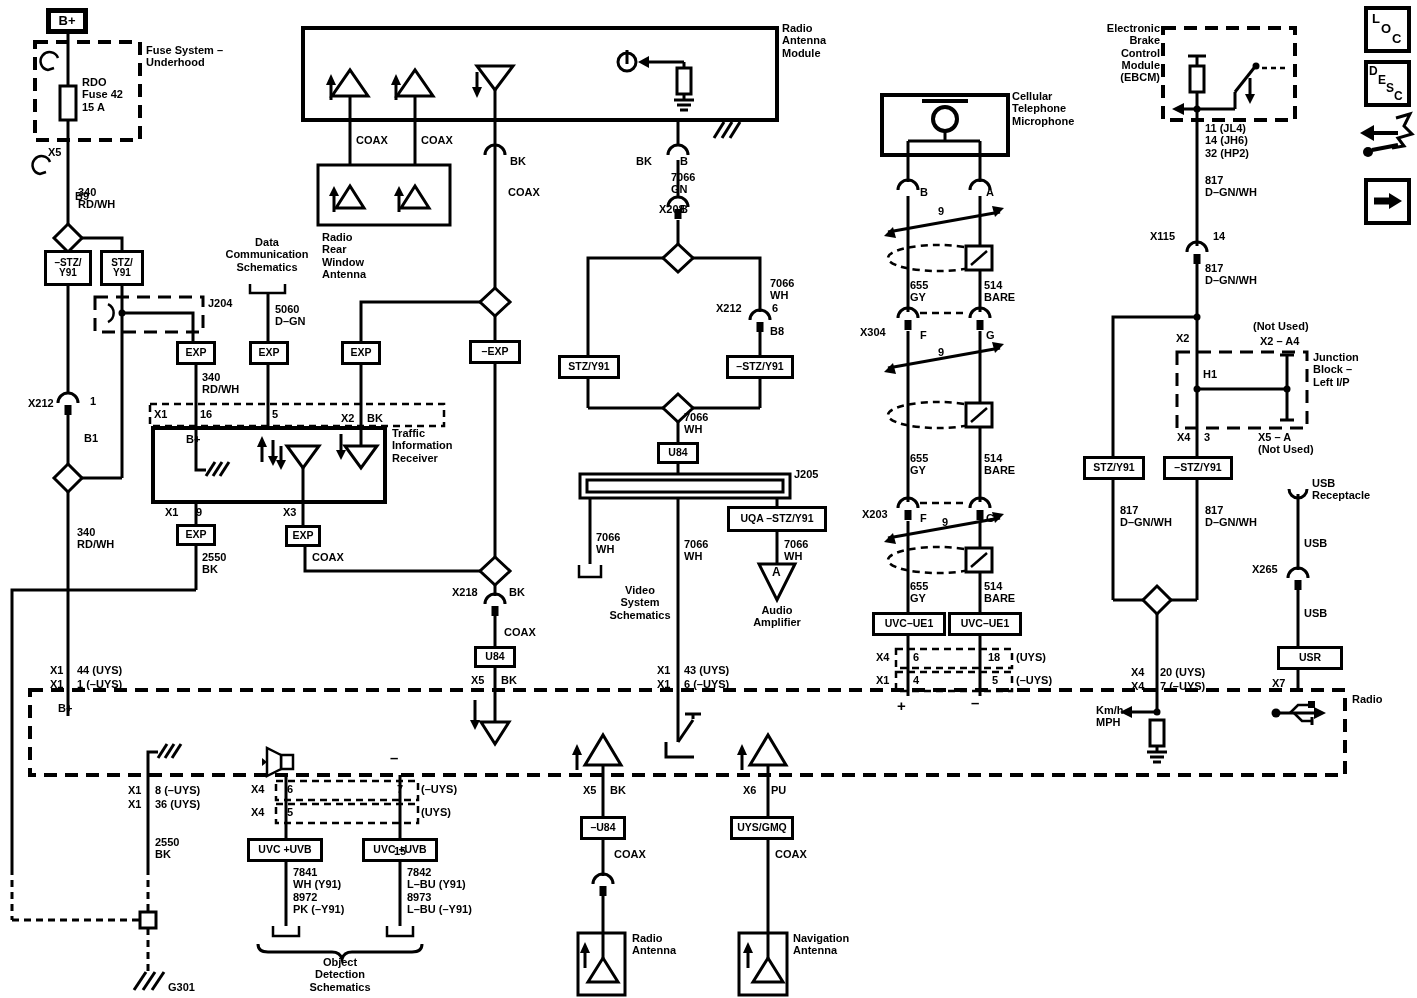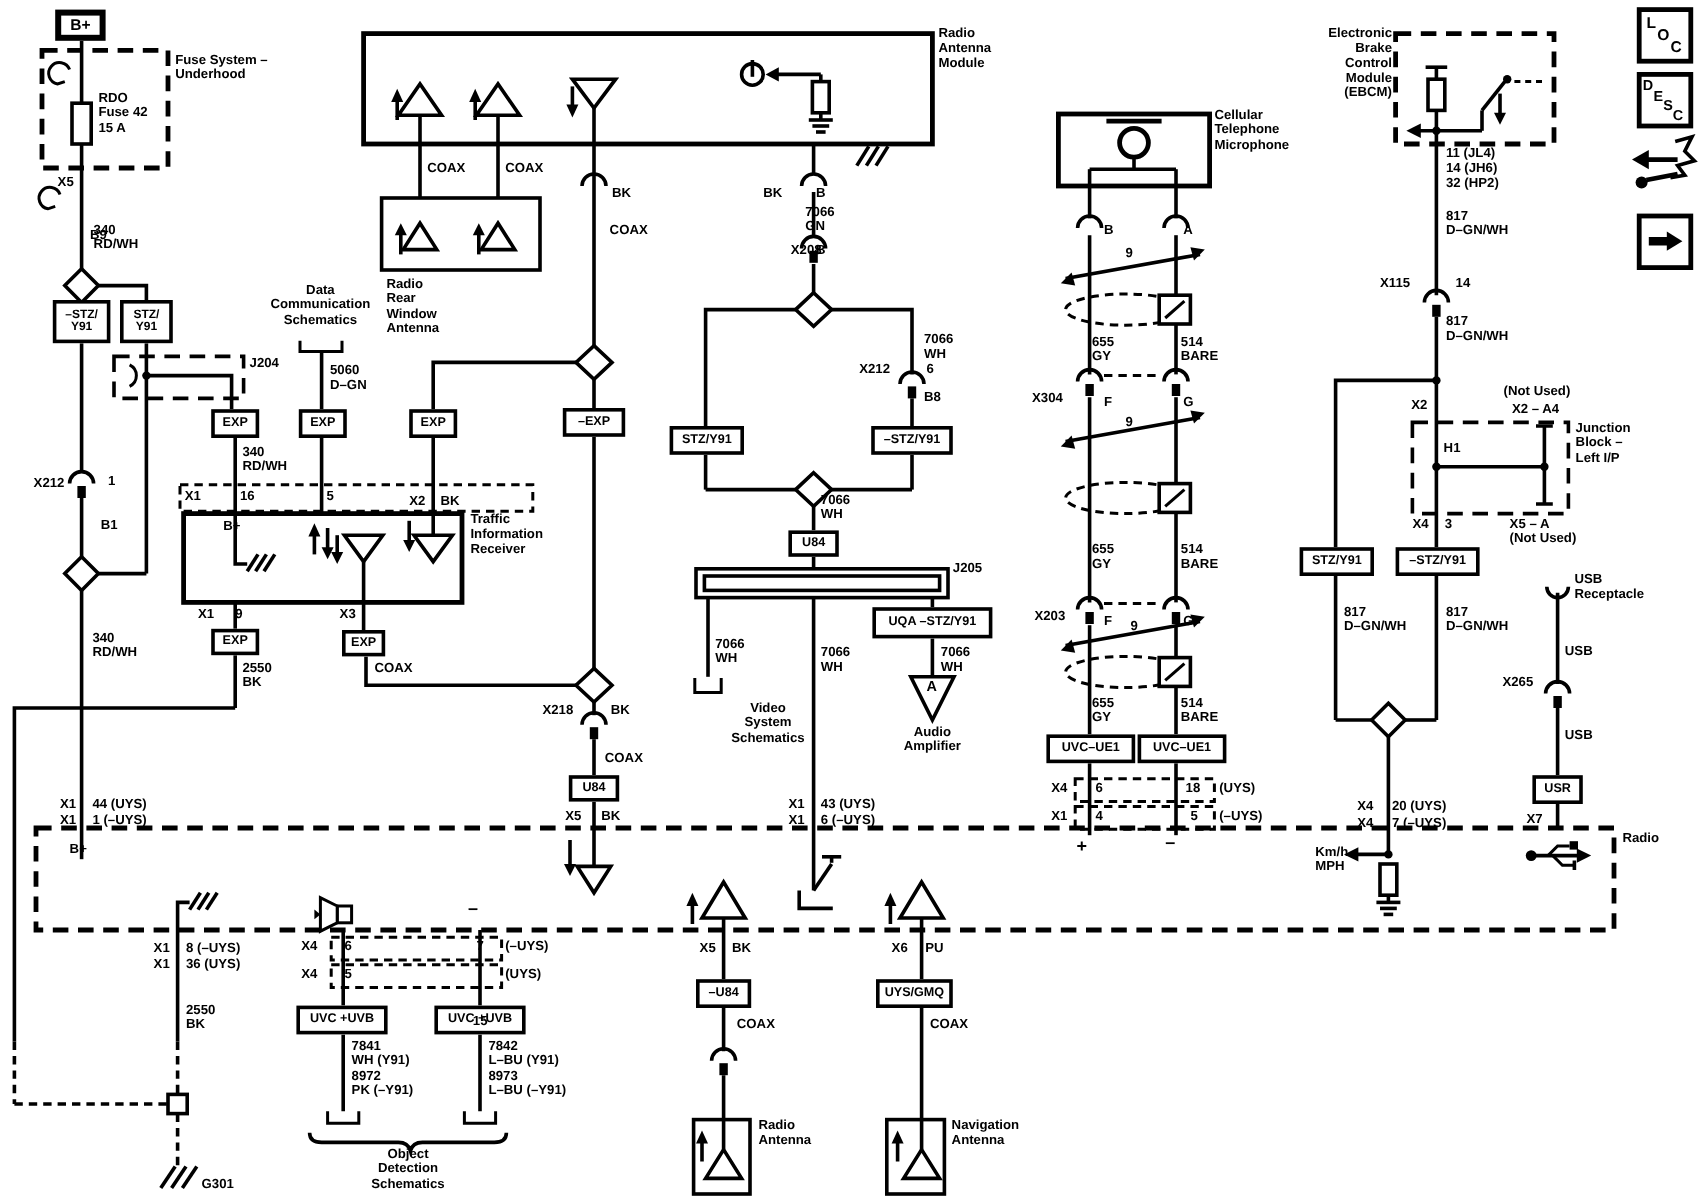--- a/index.html
+++ b/index.html
@@ -404,21 +404,21 @@
   <div class="box" style="left:727px;top:506px;width:100px;height:26px;">UQA –STZ/Y91</div>
   <div class="box" style="left:474px;top:646px;width:42px;height:22px;">U84</div>
   <div class="box" style="left:580px;top:816px;width:46px;height:24px;">–U84</div>
   <div class="box" style="left:730px;top:816px;width:64px;height:24px;">UYS/GMQ</div>
   <div class="box" style="left:247px;top:838px;width:76px;height:24px;">UVC +UVB</div>
   <div class="box" style="left:362px;top:838px;width:76px;height:24px;">UVC +UVB</div>
   <div class="box" style="left:872px;top:612px;width:74px;height:24px;">UVC–UE1</div>
   <div class="box" style="left:948px;top:612px;width:74px;height:24px;">UVC–UE1</div>
   <div class="box" style="left:1083px;top:456px;width:62px;height:24px;">STZ/Y91</div>
   <div class="box" style="left:1163px;top:456px;width:70px;height:24px;">–STZ/Y91</div>
-  <div class="box" style="left:1277px;top:646px;width:42px;height:24px;">USR</div>
+  <div class="box" style="left:1277px;top:646px;width:66px;height:24px;">USR</div>
 
   <div class="lbl" style="left:146px;top:44px;">Fuse System –
 Underhood</div>
   <div class="lbl" style="left:82px;top:76px;">RDO
 Fuse 42
 15 A</div>
   <div class="lbl" style="left:48px;top:146px;">X5</div>
   <div class="lbl" style="left:75px;top:146px;margin-top:44px;">B9</div>
   <div class="lbl" style="left:78px;top:186px;">340
 RD/WH</div>

